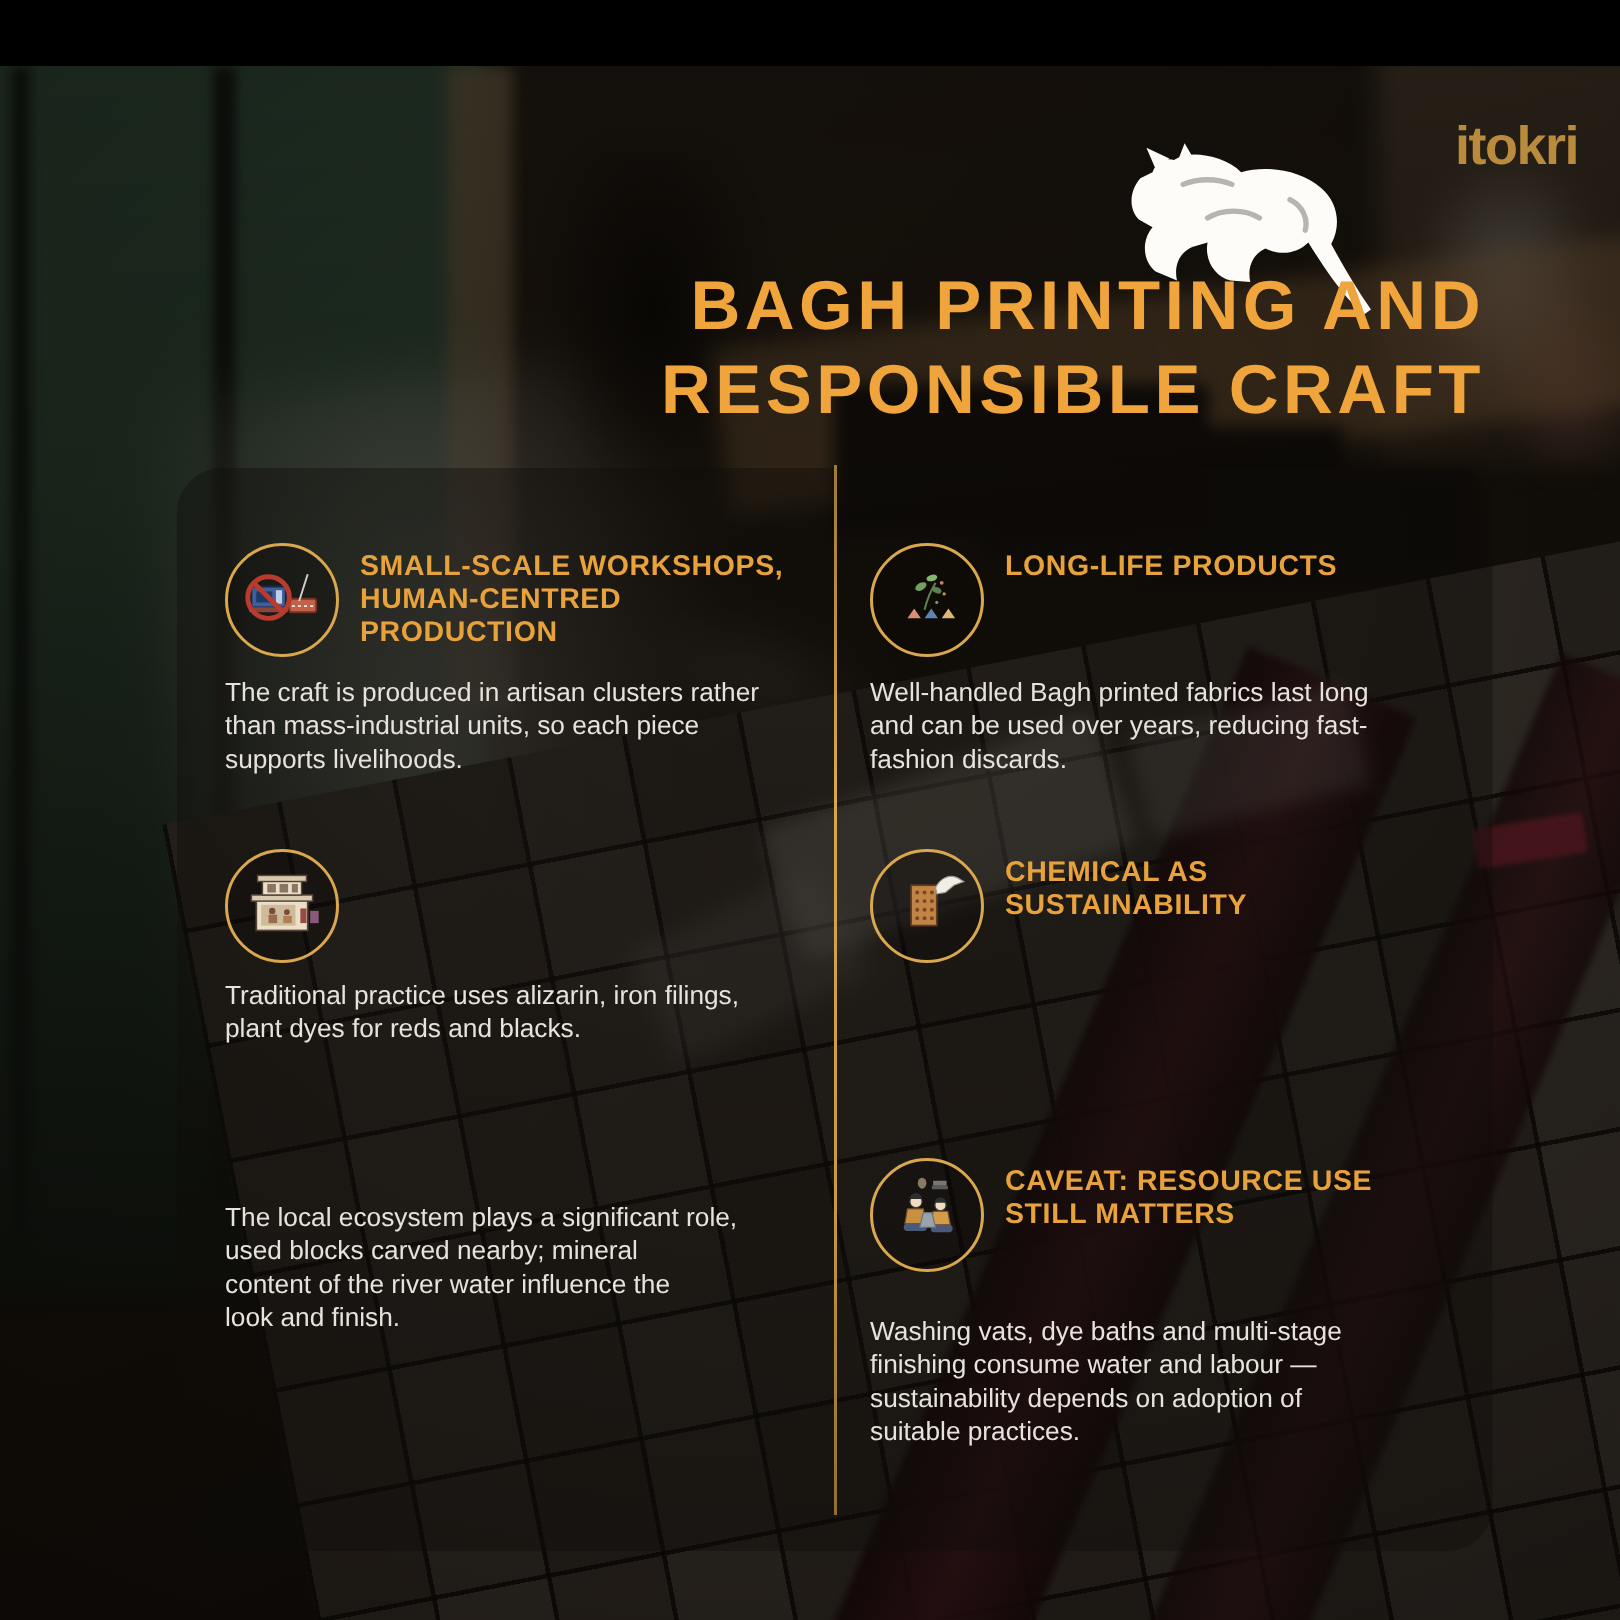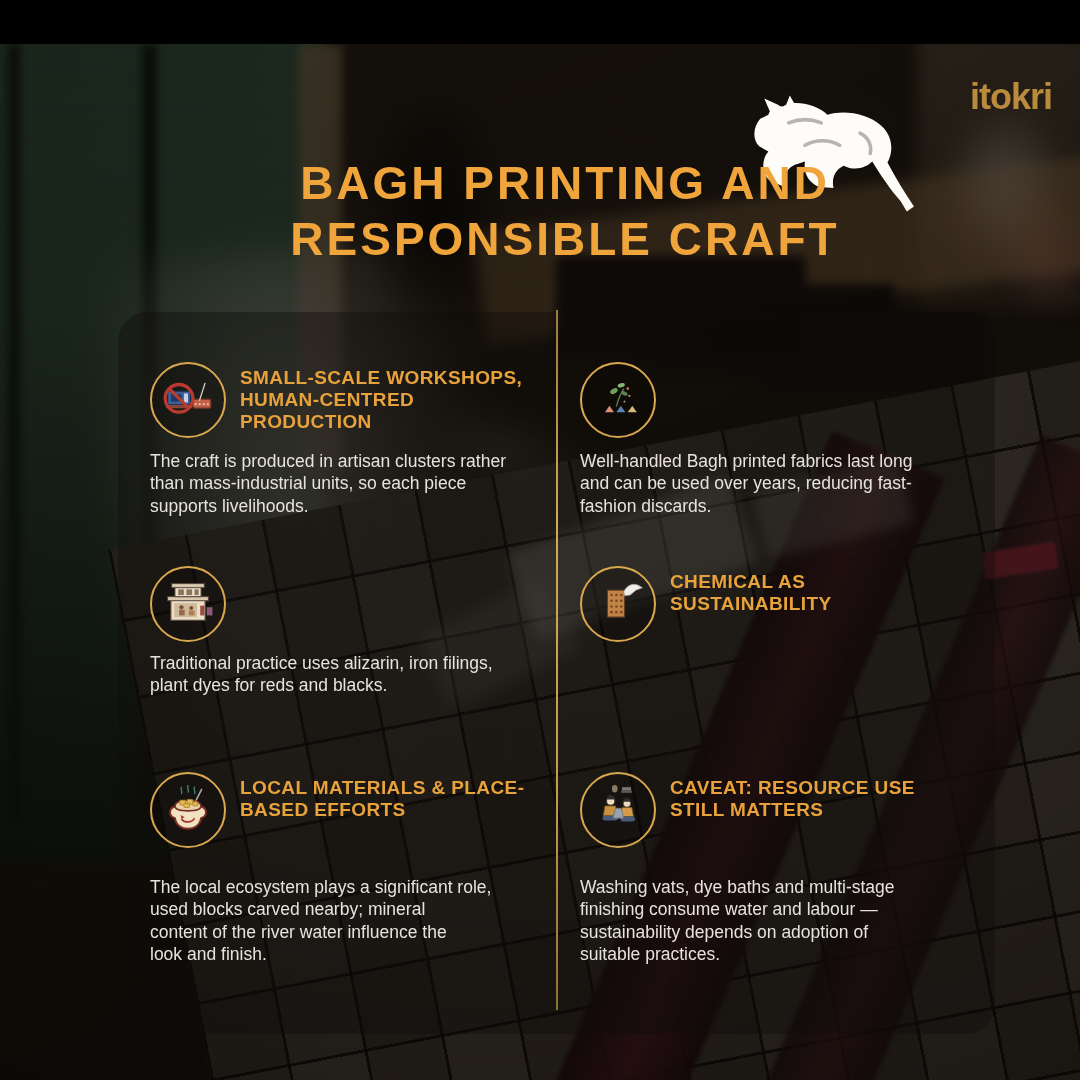--- a/index.html
+++ b/index.html
@@ -57,21 +57,21 @@
 
   
   .panel{position:absolute;left:118px;top:268px;width:877px;height:722px;border-radius:30px;
     background:rgba(16,13,10,.40);z-index:2;}
   .divider{position:absolute;left:556px;top:266px;width:2px;height:700px;z-index:3;
     background:linear-gradient(180deg,#9c7a3a,#d8a74e 30%,#c79a48 70%,#8f7034);}
 
   .logo{position:absolute;top:32px;right:28px;z-index:6;color:#ba8a3d;
     font-size:36px;font-weight:700;letter-spacing:-1px;}
   .tiger{position:absolute;left:748px;top:48px;width:168px;height:128px;z-index:4;}
-  .page-title{position:absolute;left:140px;top:80px;width:850px;z-index:5;text-align:center;
+  .page-title{position:absolute;left:140px;top:100px;width:850px;z-index:5;text-align:right;
     color:#f0a43c;font-size:46px;font-weight:800;letter-spacing:3px;line-height:1.22;white-space:pre-line;}
 
   .section{position:absolute;z-index:4;}
   .col-l{left:150px;width:400px;}
   .col-r{left:580px;width:408px;}
   .row-1{top:318px;}
   .row-2{top:522px;}
   .row-3{top:728px;}
   .section-head{display:flex;align-items:flex-start;gap:14px;}
   .icon-circle{flex:0 0 76px;width:76px;height:76px;border-radius:50%;
@@ -161,20 +161,21 @@
           <ellipse cx="42" cy="20" rx="4.5" ry="2.6" fill="#86b573" transform="rotate(-15 42 20)"></ellipse>
           <ellipse cx="46" cy="30" rx="4" ry="2.4" fill="#5f8052" transform="rotate(25 46 30)"></ellipse>
           <circle cx="50" cy="24" r="1.6" fill="#c47a6a"></circle>
           <circle cx="52" cy="33" r="1.4" fill="#b89058"></circle>
           <circle cx="46" cy="40" r="1.3" fill="#8a8a74"></circle>
           <path d="M22 53 l5.5 -8 5.5 8 z" fill="#d98d7b"></path>
           <path d="M36 53 l5.5 -8 5.5 8 z" fill="#5e82b4"></path>
           <path d="M50 53 l5.5 -8 5.5 8 z" fill="#d9b878"></path>
         </svg>
       </div>
+      <h3 class="section-title">LONG-LIFE PRODUCTS</h3>
     </div>
     <p class="section-body">Well-handled Bagh printed fabrics last long
 and can be used over years, reducing fast-
 fashion discards.</p>
   </div>
 
   <div class="section col-l row-2">
     <div class="section-head">
       <div class="icon-circle">
         <svg viewBox="0 0 76 76">
@@ -220,40 +221,20 @@
           </g>
           <path d="M45 23 C49 15 56 12 63 15 L68 18 L60 21 L53 27 L46 28 Z" fill="#f2eee6" stroke="#9a9a92" stroke-width="1"></path>
         </svg>
       </div>
       <h3 class="section-title">CHEMICAL AS
 SUSTAINABILITY</h3>
     </div>
   </div>
 
   <div class="section col-l row-3">
-    <div class="section-head">
-      <div class="icon-circle">
-        <svg viewBox="0 0 76 76">
-          <path d="M30 10 c-2 3 2 5 0 8 M38 8 c-2 3 2 5 0 8 M46 10 c-2 3 2 5 0 8" stroke="#3e7d76" stroke-width="1.8" fill="none" stroke-linecap="round"></path>
-          <path d="M55 12 L46 30" stroke="#a8a8a8" stroke-width="2"></path>
-          <path d="M21 34 c-3 1 -5 4 -5 7 0 4 3 6 6 7 1 8 8 13 16 13 s15 -5 16 -13 c3 -1 6 -3 6 -7 0 -3 -2 -6 -5 -7 z" fill="#f2e2c2" stroke="#7c2d26" stroke-width="2.4"></path>
-          <path d="M22 33 c0 -4 7 -7 16 -7 s16 3 16 7 -7 6 -16 6 -16 -2 -16 -6 z" fill="#e8d2a8" stroke="#7c2d26" stroke-width="2"></path>
-          <g fill="#e3b84e" stroke="#a8842e" stroke-width="1">
-            <rect x="28" y="26" width="7" height="6" rx="1"></rect>
-              <rect x="37" y="25" width="7" height="6" rx="1"></rect>
-            <rect x="33" y="30" width="7" height="5" rx="1"></rect>
-              <rect x="44" y="28" width="6" height="5" rx="1"></rect>
-          </g>
-          <path d="M30 49 c3 5 13 5 16 -1" stroke="#a23a2e" stroke-width="2" fill="none"></path>
-          <path d="M30 49 l-1 -5 5 3 z" fill="#a23a2e"></path>
-        </svg>
-      </div>
-      <h3 class="section-title">LOCAL MATERIALS &amp; PLACE-
-BASED EFFORTS</h3>
-    </div>
     <p class="section-body">The local ecosystem plays a significant role,
 used blocks carved nearby; mineral
 content of the river water influence the
 look and finish.</p>
   </div>
 
   <div class="section col-r row-3">
     <div class="section-head">
       <div class="icon-circle">
         <svg viewBox="0 0 76 76">

